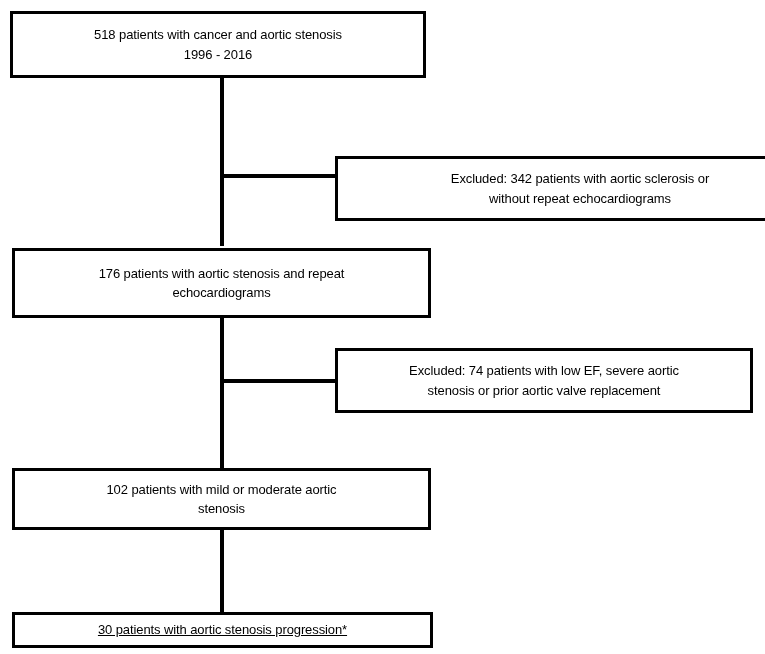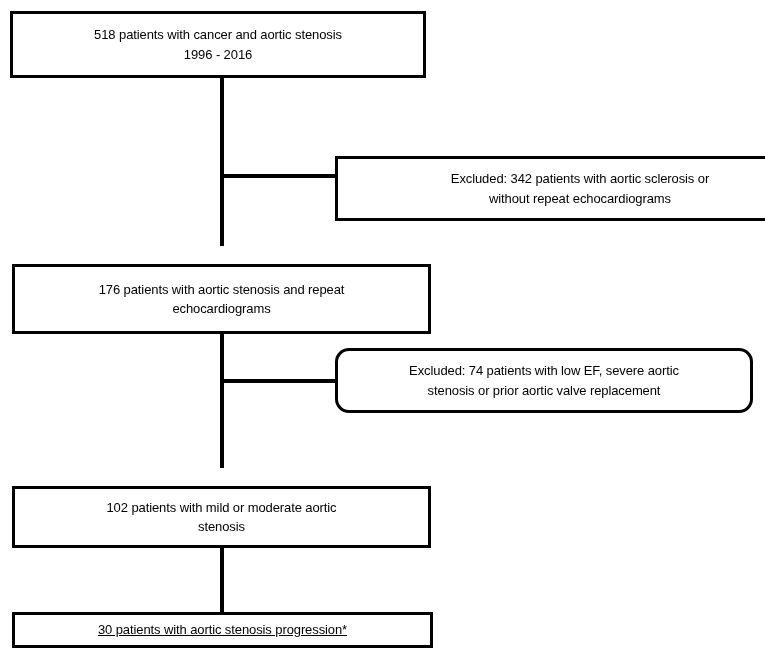--- a/index.html
+++ b/index.html
@@ -65,31 +65,31 @@
   <div class="node" style="left:10px; top:11px; width:416px; height:67px;">
     <span class="node-text">518 patients with cancer and aortic stenosis
 1996 - 2016</span>
   </div>
 
   <div class="node" style="left:335px; top:156px; width:490px; height:65px;">
     <span class="node-text">Excluded: 342 patients with aortic sclerosis or
 without repeat echocardiograms</span>
   </div>
 
-  <div class="node" style="left:12px; top:264px; width:419px; height:70px;">
+  <div class="node" style="left:12px; top:248px; width:419px; height:70px;">
     <span class="node-text">176 patients with aortic stenosis and repeat
 echocardiograms</span>
   </div>
 
-  <div class="node" style="left:335px; top:348px; width:418px; height:65px;border-radius:14px;">
+  <div class="node" style="left:335px; top:348px; width:418px; height:65px;">
     <span class="node-text">Excluded: 74 patients with low EF, severe aortic
 stenosis or prior aortic valve replacement</span>
   </div>
 
-  <div class="node" style="left:12px; top:468px; width:419px; height:62px;margin-top:18px;">
+  <div class="node" style="left:12px; top:468px; width:419px; height:62px;">
     <span class="node-text">102 patients with mild or moderate aortic
 stenosis</span>
   </div>
 
   <div class="node" style="left:12px; top:612px; width:421px; height:36px;text-decoration:underline;">
     <span class="node-text">30 patients with aortic stenosis progression*</span>
   </div>
 
 </div>
 

